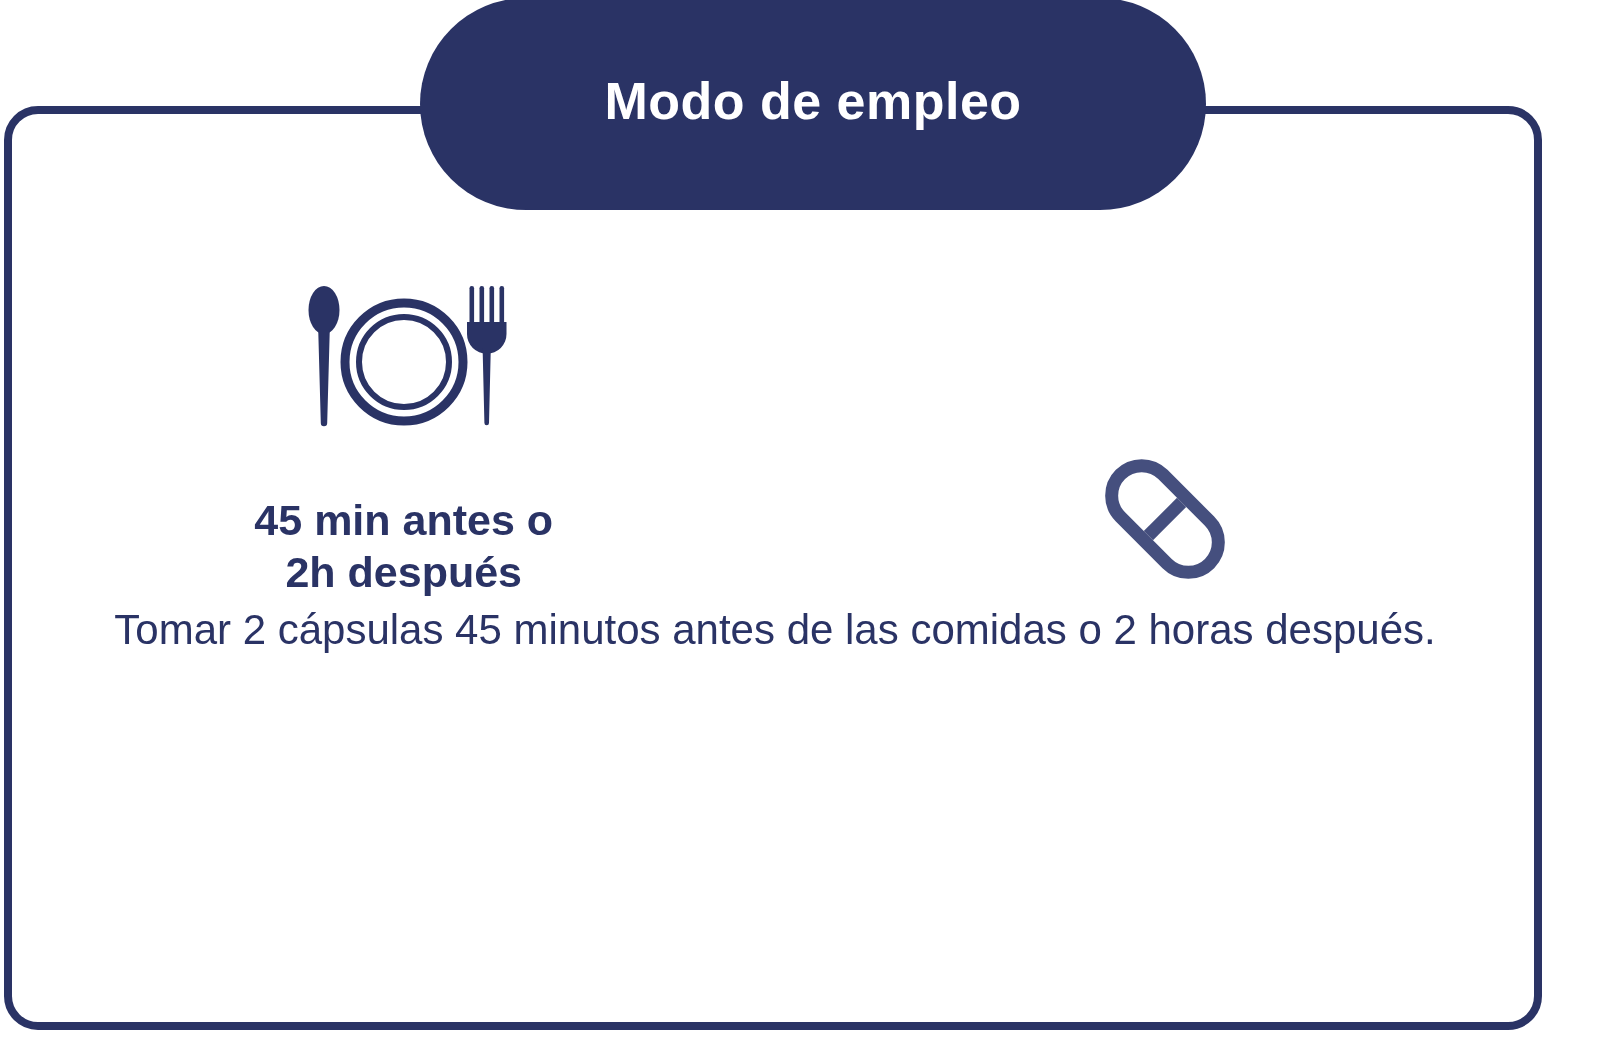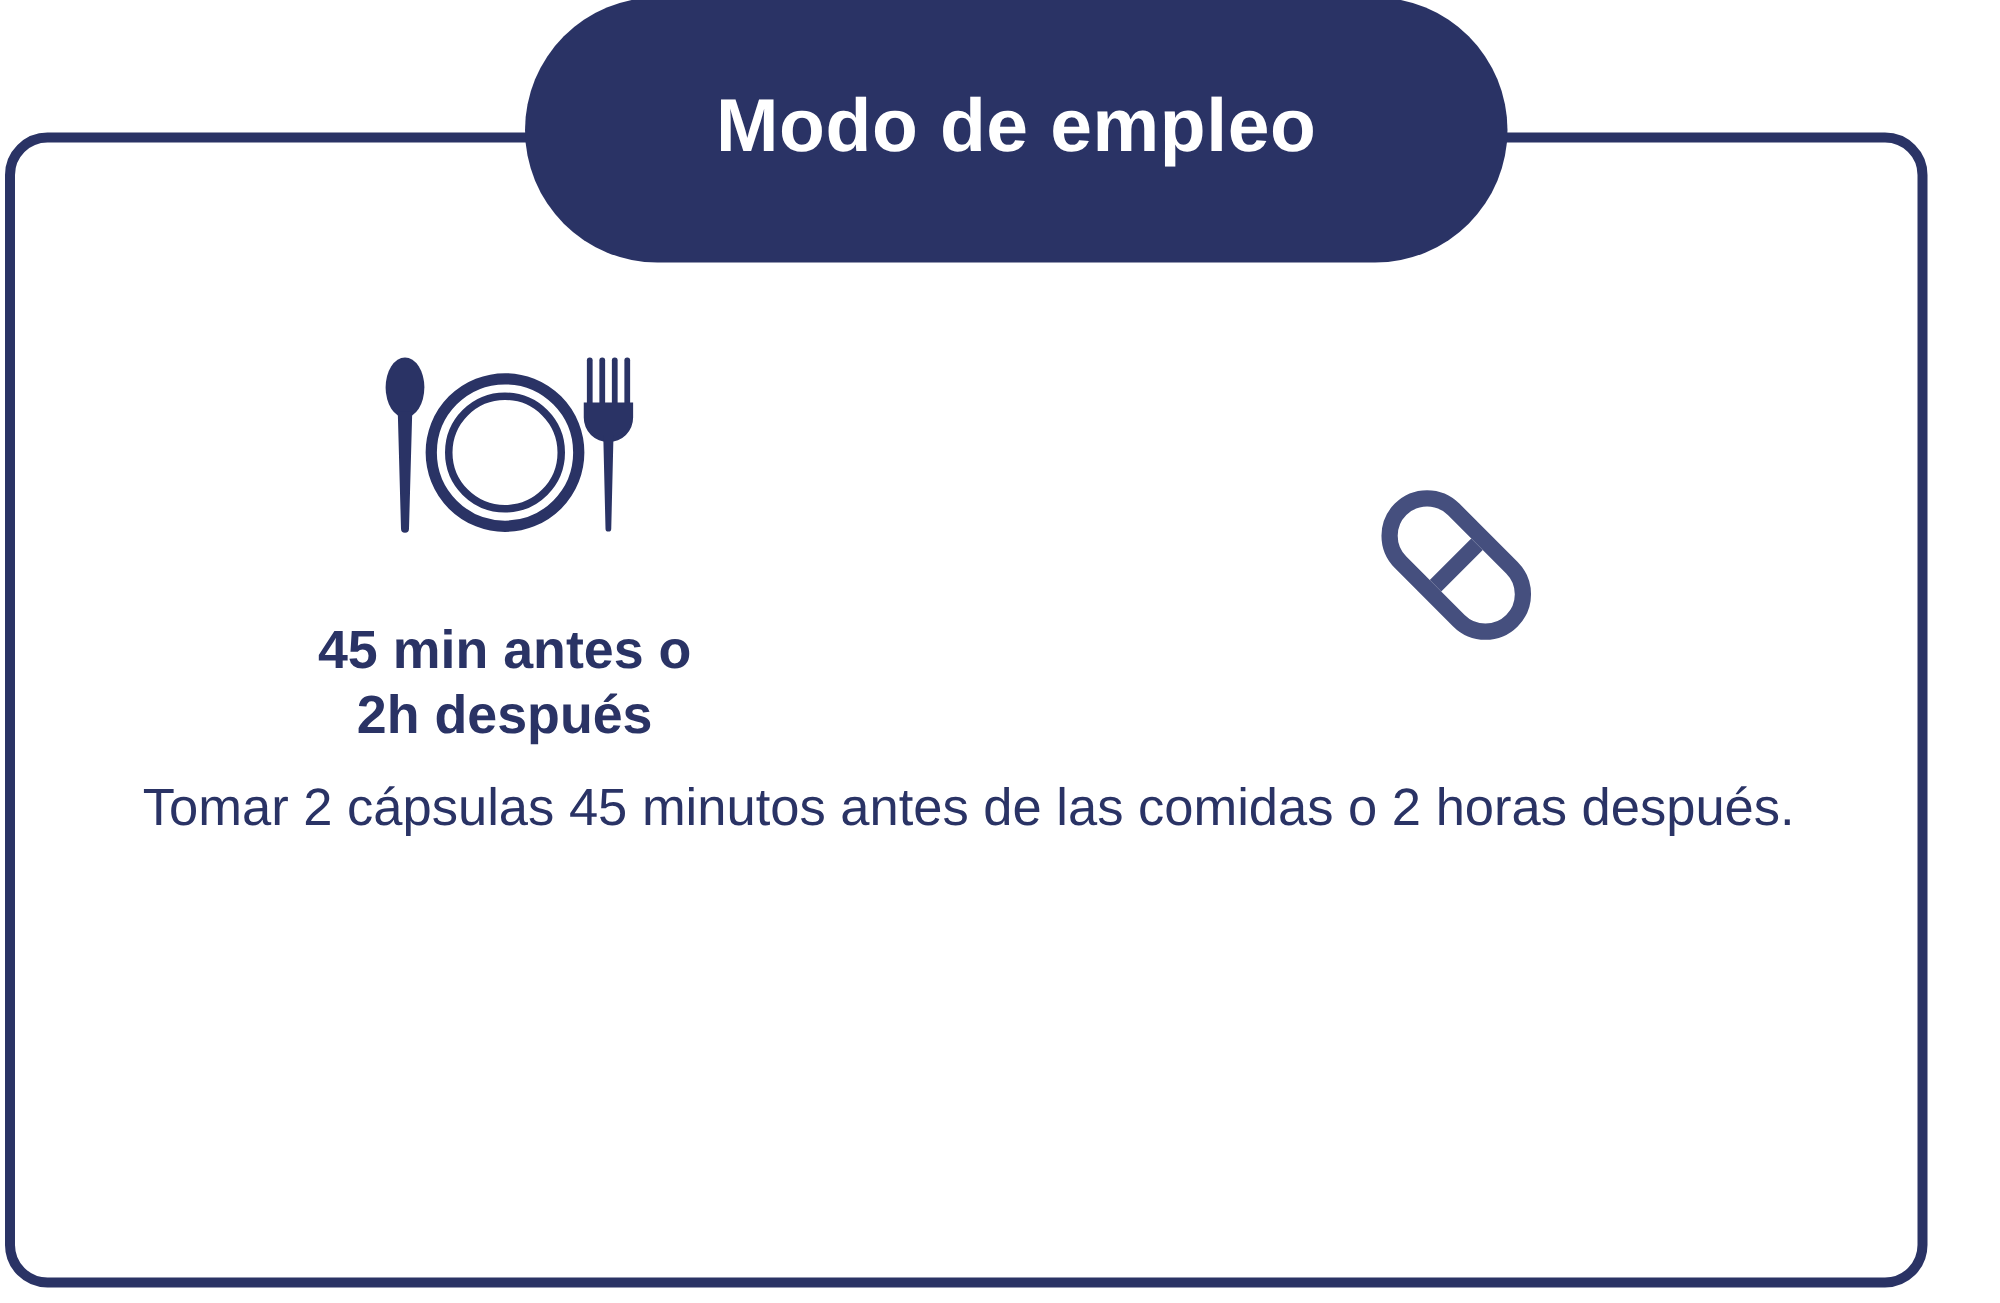--- a/index.html
+++ b/index.html
@@ -42,36 +42,36 @@
     height: 212px;
     background: #2a3365;
     border-radius: 106px;
     display: flex;
     align-items: center;
     justify-content: center;
     z-index: 5;
   }
   .header-pill-title {
     color: #ffffff;
-    font-size: 60px;
+    font-size: 52px;
     font-weight: bold;
     letter-spacing: 0.5px;
     line-height: 1;
     padding-bottom: 6px;
   }
 
   
   .columns {
     position: absolute;
     left: 8px;
     top: 160px;
     width: 1522px;
     display: flex;
     flex-direction: row;
-    align-items: center;
+    align-items: flex-end;
   }
   .col {
     display: flex;
     flex-direction: column;
     align-items: center;
   }
   .col-left  { width: 52%; }
   .col-right { width: 48%; }
 
   .icon-wrap {
@@ -90,21 +90,21 @@
     font-weight: bold;
     line-height: 1.22;
     white-space: pre-line;
   }
   .col-label-right { margin-top: 76px; }
 
   
   .body-block {
     position: absolute;
     left: 70px;
-    top: 620px;
+    top: 604px;
     width: 1410px;
     text-align: center;
   }
   .body-text {
     color: #2a3365;
     font-size: 42px;
     font-weight: normal;
     line-height: 1.26;
     margin: 0;
   }

